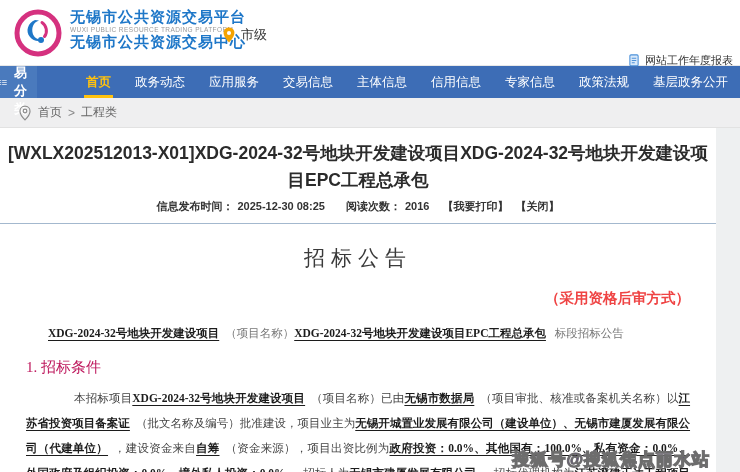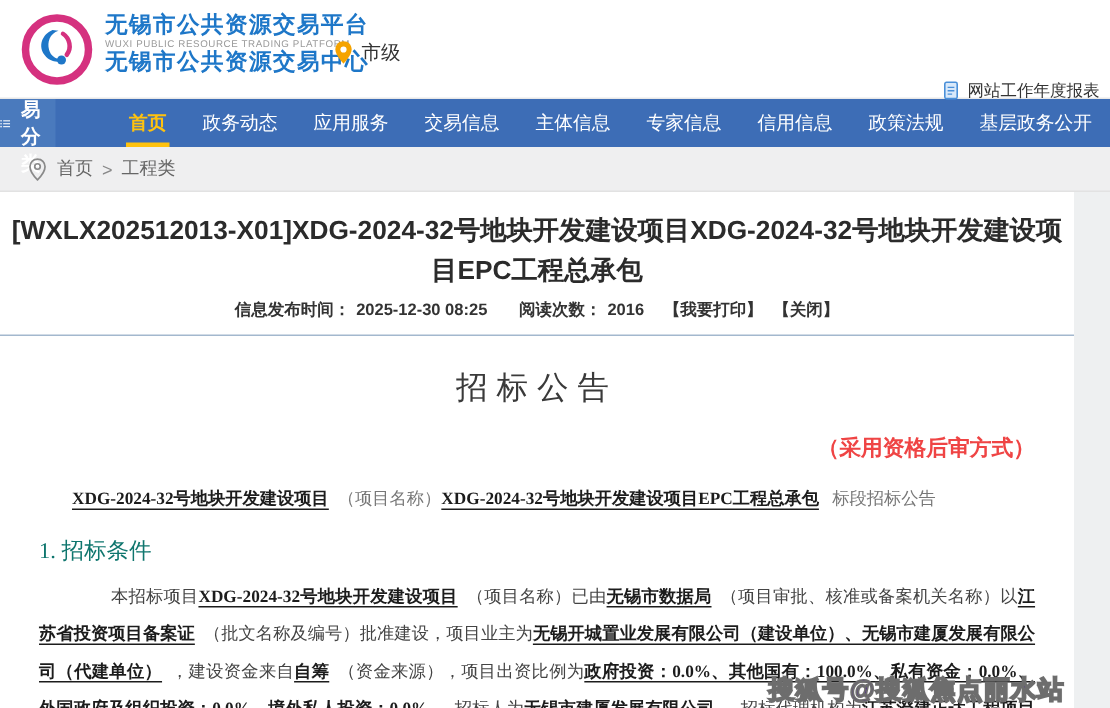--- a/index.html
+++ b/index.html
@@ -39,21 +39,21 @@
   .content { background:#ffffff; margin-right:24px; height:344px; position:relative; overflow:hidden; }
   .art-title { font-size:17.5px; font-weight:bold; color:#2b2b2b; text-align:center; line-height:27px; padding:12px 4px 0 4px; }
   .art-meta { text-align:center; font-size:11px; font-weight:bold; color:#333; margin-top:5px; padding-bottom:9px; border-bottom:1px solid #a3b8ce; }
   .art-meta span { margin:0 2px; }
   .art-meta .lnk { cursor:pointer; }
 
   .doc { font-family:"Liberation Serif", serif; color:#333; padding:12px 26px 0 26px; }
   .notice-title { text-align:center; font-size:21px; font-weight:normal; letter-spacing:6px; color:#3a3a3a; margin-top:8px; }
   .notice-sub { text-align:right; font-size:14.5px; color:#ef4444; margin-top:17px;font-weight:bold; }
   .project-line { margin-top:15px; padding-left:22px; font-size:11.5px; color:#777; line-height:20px; }
-  .sec-title { font-size:15px; color:#0f766e; margin-top:15px; }
+  .sec-title { font-size:15px; color:#be185d; margin-top:15px; }
   .para { margin-top:9px; font-size:11.5px; line-height:25px; text-align:justify; text-indent:48px; color:#444; }
   .seg-u { font-weight:bold; text-decoration:underline; text-underline-offset:3px; color:#1c1c1c; padding-right:6px; }
 
   .watermark { position:absolute; right:6px; bottom:1px; font-family:"Liberation Sans", sans-serif; font-size:17px; font-weight:bold; color:#4c1d95; -webkit-text-stroke:1.2px #6d6d6d; text-shadow:0 0 1px #888; letter-spacing:1px; }
 </style>
 </head>
 <body>
 
 <div class="page">
 
@@ -103,22 +103,22 @@
           <rect x="6" y="12.5" width="13" height="2" fill="#fff"></rect>
       </svg>
       <span>交易分类</span>
     </div>
     <div class="nav-links">
       <a class="nav-item active">首页</a>
       <a class="nav-item">政务动态</a>
       <a class="nav-item">应用服务</a>
       <a class="nav-item">交易信息</a>
       <a class="nav-item">主体信息</a>
+      <a class="nav-item">信用信息</a>
       <a class="nav-item">专家信息</a>
-      <a class="nav-item">信用信息</a>
       <a class="nav-item">政策法规</a>
       <a class="nav-item">基层政务公开</a>
     </div>
   </div>
 
   <div class="crumb">
     <svg class="pin-icon" width="12" height="14" viewBox="0 0 24 28" fill="none" stroke="#8a8a8a" stroke-width="2">
       <path d="M12 2C6.9 2 3.2 5.7 3.2 10.8 3.2 17.3 12 26 12 26s8.8-8.7 8.8-15.2C20.8 5.7 17.1 2 12 2z"></path>
       <circle cx="12" cy="10.5" r="3.2"></circle>
     </svg>

